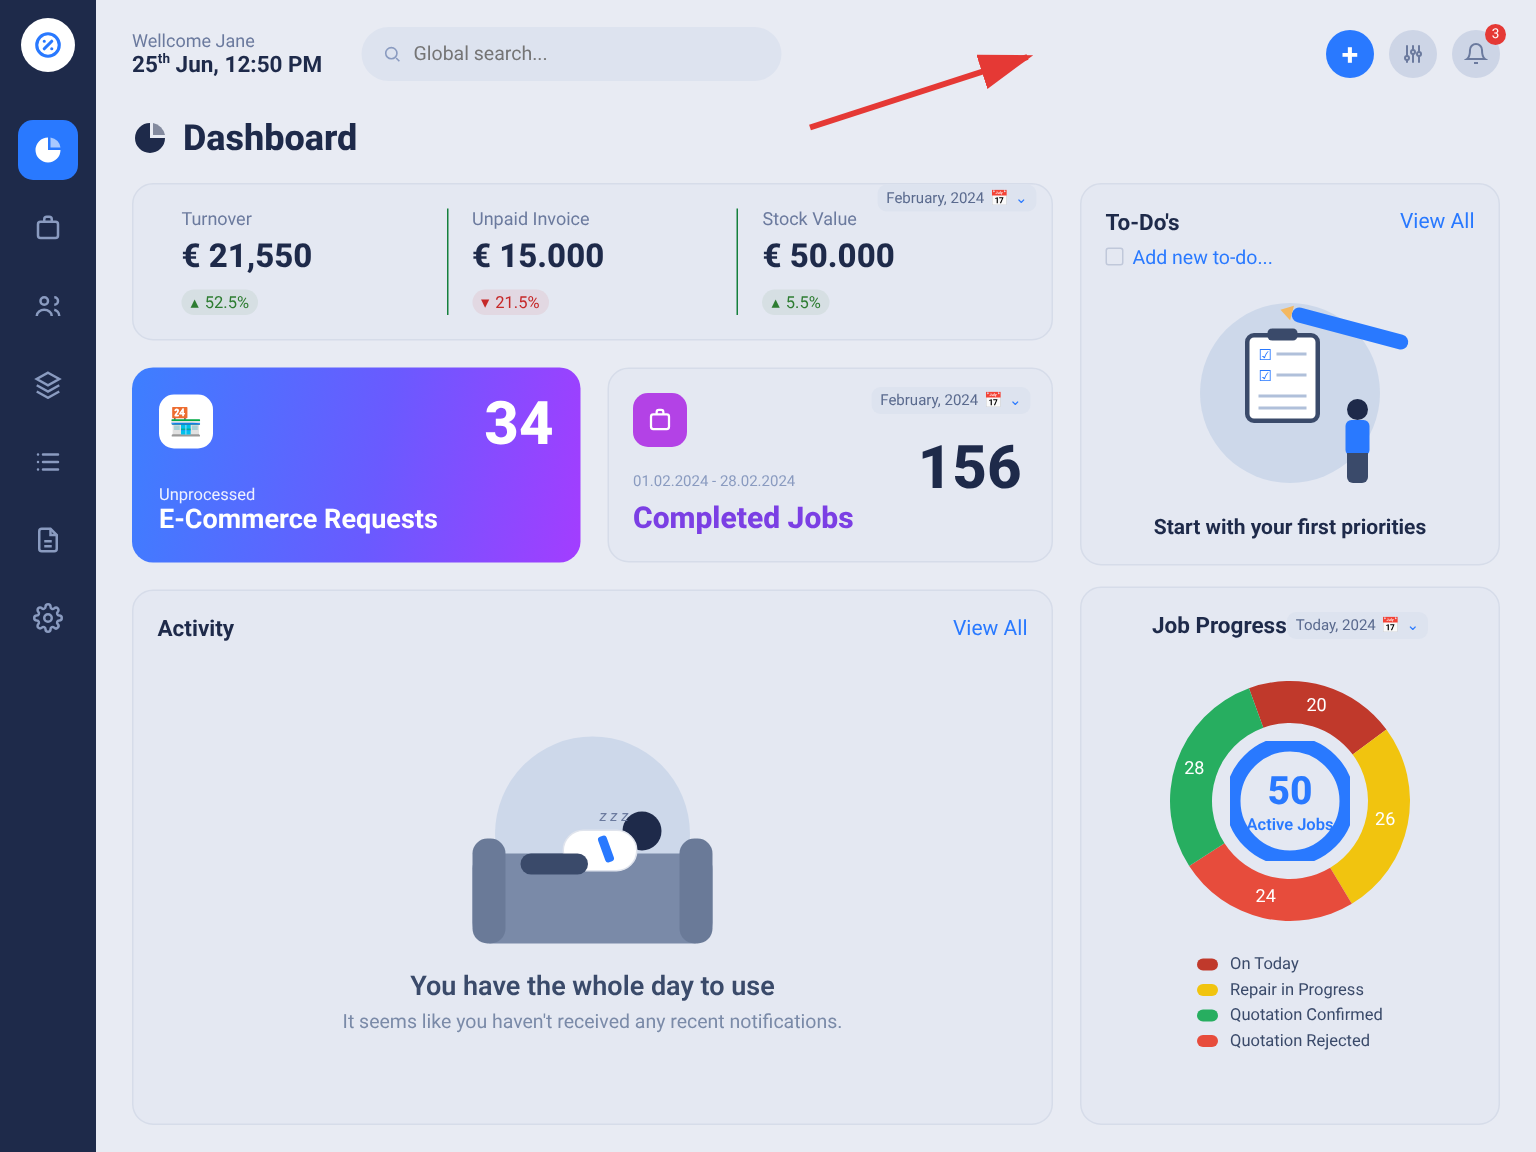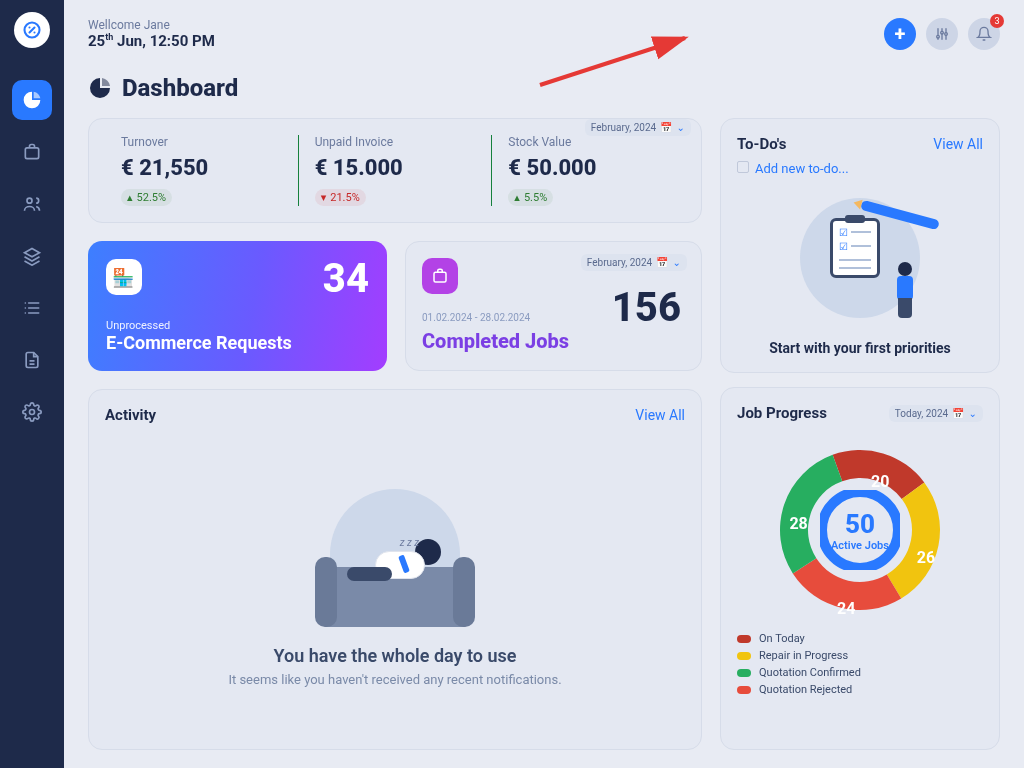--- a/index.html
+++ b/index.html
@@ -78,28 +78,28 @@
 .illus2 .clip-top { width: 20px; height: 8px; background: #3a4a6a; border-radius: 3px; position: absolute; top: -6px; left: 12px; }
 .illus2 .check { color: #2979ff; font-size: 10px; position: absolute; left: 6px; }
 .illus2 .line { height: 2px; background: #b0c0da; position: absolute; left: 18px; right: 6px; }
 .illus2 .pencil { width: 80px; height: 10px; background: #2979ff; border-radius: 5px; position: absolute; top: 22px; right: -10px; transform: rotate(15deg); }
 .illus2 .pencil::before { content: ''; position: absolute; left: -8px; top: 0; border-right: 8px solid #f4b860; border-top: 5px solid transparent; border-bottom: 5px solid transparent; }
 .illus2 .guy { position: absolute; bottom: 6px; right: 10px; width: 30px; height: 60px; }
 .illus2 .ghead { width: 14px; height: 14px; background: #1e2a4a; border-radius: 50%; position: absolute; top: 0; left: 8px; }
 .illus2 .gbody { width: 16px; height: 24px; background: #2979ff; border-radius: 4px; position: absolute; top: 14px; left: 7px; }
 .illus2 .glegs { width: 14px; height: 20px; background: #3a4a6a; position: absolute; top: 36px; left: 8px; border-radius: 0 0 4px 4px; }
 .todo-title { font-size: 14px; font-weight: 700; color: #1e2a4a; text-align: center; }
-.progress-card { flex: 1; display: flex; flex-direction: column; }
+.progress-card { flex: 1; display: flex; flex-direction: column; align-items: center; }
 .donut-wrap { display: flex; justify-content: center; margin: 10px 0 12px; }
 .donut { width: 180px; height: 180px; position: relative; }
 .donut svg { transform: rotate(-90deg); }
 .donut-center { position: absolute; inset: 0; display: flex; flex-direction: column; align-items: center; justify-content: center; }
 .donut-center .num { font-size: 26px; font-weight: 800; color: #2979ff; }
 .donut-center .lbl { font-size: 11px; color: #2979ff; font-weight: 600; }
-.slice-label { position: absolute; color: #fff; font-size: 16px; font-weight: 700; margin-top: 13px; }
+.slice-label { position: absolute; color: #fff; font-size: 12px; font-weight: 400; }
 .legend-row { display: flex; align-items: center; gap: 8px; font-size: 11px; color: #3a4a6a; margin-bottom: 4px; }
 .dot { width: 14px; height: 8px; border-radius: 4px; }
 .arrow-annotation { position: absolute; pointer-events: none; z-index: 100; }
 </style>
 </head>
 <body>
 
 <div class="sidebar">
   <div class="logo-circle">
     <svg width="20" height="20" viewBox="0 0 24 24" fill="none" stroke="#2979ff" stroke-width="2.5">
@@ -147,20 +147,27 @@
         <path d="M19.4 15a1.7 1.7 0 0 0 .34 1.87l.06.06a2 2 0 1 1-2.83 2.83l-.06-.06a1.7 1.7 0 0 0-1.87-.34 1.7 1.7 0 0 0-1.03 1.55V21a2 2 0 1 1-4 0v-.09a1.7 1.7 0 0 0-1.03-1.55 1.7 1.7 0 0 0-1.87.34l-.06.06a2 2 0 1 1-2.83-2.83l.06-.06a1.7 1.7 0 0 0 .34-1.87 1.7 1.7 0 0 0-1.55-1.03H3a2 2 0 1 1 0-4h.09a1.7 1.7 0 0 0 1.55-1.03 1.7 1.7 0 0 0-.34-1.87l-.06-.06a2 2 0 1 1 2.83-2.83l.06.06a1.7 1.7 0 0 0 1.87.34h0a1.7 1.7 0 0 0 1.03-1.55V3a2 2 0 1 1 4 0v.09a1.7 1.7 0 0 0 1.03 1.55h0a1.7 1.7 0 0 0 1.87-.34l.06-.06a2 2 0 1 1 2.83 2.83l-.06.06a1.7 1.7 0 0 0-.34 1.87v0a1.7 1.7 0 0 0 1.55 1.03H21a2 2 0 1 1 0 4h-.09a1.7 1.7 0 0 0-1.55 1.03z"></path>
       </svg>
   </div>
 </div>
 
 <div class="main">
   <div class="topbar">
     <div class="welcome">
       <div class="g1"><span>Wellcome </span><span>Jane</span></div>
       <div class="g2"><span>25</span><sup>th</sup><span> Jun, 12:50 PM</span></div>
+    </div>
+    <div class="search">
+      <svg width="14" height="14" viewBox="0 0 24 24" fill="none" stroke="currentColor" stroke-width="2">
+          <circle cx="11" cy="11" r="7"></circle>
+          <path d="M21 21l-4-4"></path>
+        </svg>
+      <input placeholder="Global search..." style="">
     </div>
     <div class="topbar-right">
       <div class="icon-btn add">+</div>
       <div class="icon-btn">
         <svg width="16" height="16" viewBox="0 0 24 24" fill="none" stroke="currentColor" stroke-width="2">
             <path d="M6 4v10M6 20v-2M12 4v4M12 20v-8M18 4v6M18 20v-6" stroke-linecap="round"></path>
             <circle cx="6" cy="16" r="2"></circle>
             <circle cx="12" cy="10" r="2"></circle>
             <circle cx="18" cy="12" r="2"></circle>
           </svg>

